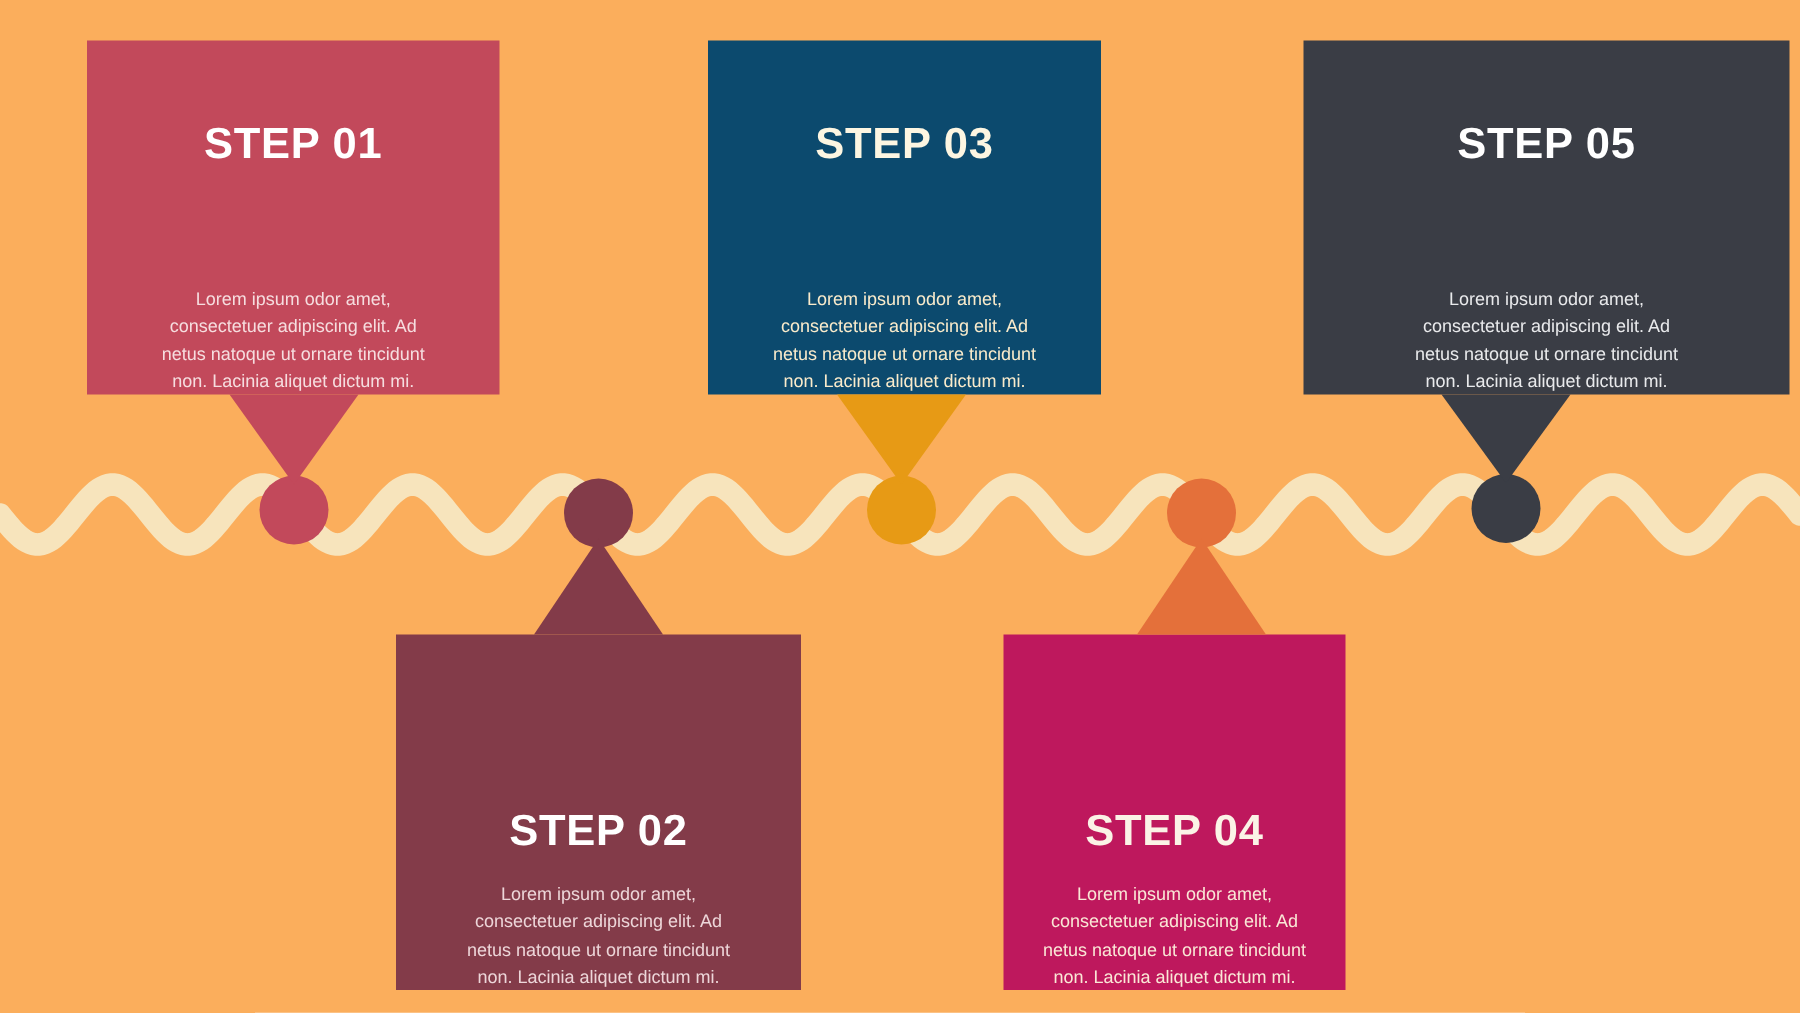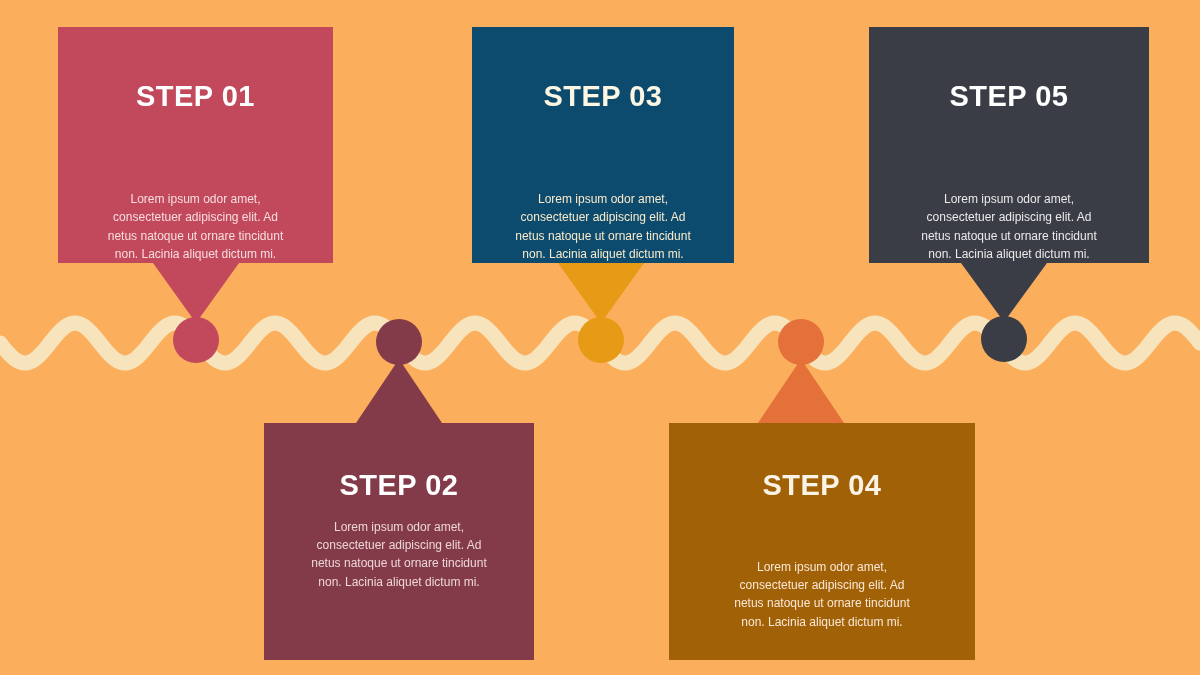--- a/index.html
+++ b/index.html
@@ -52,21 +52,21 @@
     box-sizing: border-box;
     display: flex;
     flex-direction: column;
     align-items: center;
     text-align: center;
   }
   .step-card.top {
     justify-content: space-between;
   }
   .step-card.bottom {
-    justify-content: flex-start;
+    justify-content: flex-end;
   }
 
   .step-title {
     font-family: "Liberation Sans", sans-serif;
     font-weight: bold;
     font-size: 29px;
     letter-spacing: 0.5px;
     line-height: 1;
     margin: 0;
     white-space: nowrap;
@@ -123,25 +123,25 @@
       <div class="step-card bottom" style="left: 264px; top: 423px; width: 270px; height: 237px; background: rgb(131, 59, 73); padding-top: 48px;">
         <div class="step-title" style="color: rgb(255, 255, 255);">STEP 02</div>
         <div class="step-desc" style="color: rgb(237, 214, 217); margin-top: 18px;">Lorem ipsum odor amet, consectetuer adipiscing elit. Ad netus natoque ut ornare tincidunt non. Lacinia aliquet dictum mi.</div>
       </div>
       <div class="pointer up" style="left: 356px; top: 359px; border-bottom: 64px solid rgb(131, 59, 73);"></div>
       <div class="step-card top" style="left: 472px; top: 27px; width: 262px; height: 236px; background: #0c4a6e; padding-top: 55px;">
         <div class="step-title" style="color: rgb(253, 246, 226);">STEP 03</div>
         <div class="step-desc" style="color: rgb(250, 235, 203); margin-top: 18px;">Lorem ipsum odor amet, consectetuer adipiscing elit. Ad netus natoque ut ornare tincidunt non. Lacinia aliquet dictum mi.</div>
       </div>
       <div class="pointer down" style="left: 558px; top: 263px; border-top: 60px solid rgb(231, 154, 21);"></div>
-      <div class="step-card bottom" style="left: 669px; top: 423px; width: 306px; height: 237px; background: #a16207; padding-top: 48px; gap: 40px;">
+      <div class="step-card bottom" style="left: 669px; top: 423px; width: 228px; height: 237px; background: #be185d; padding-top: 48px;">
         <div class="step-title" style="color: rgb(251, 243, 230);">STEP 04</div>
         <div class="step-desc" style="color: rgb(250, 231, 214); margin-top: 18px;">Lorem ipsum odor amet, consectetuer adipiscing elit. Ad netus natoque ut ornare tincidunt non. Lacinia aliquet dictum mi.</div>
       </div>
       <div class="pointer up" style="left: 758px; top: 359px; border-bottom: 64px solid rgb(228, 112, 58);"></div>
-      <div class="step-card top" style="left: 869px; top: 27px; width: 280px; height: 236px; background: rgb(58, 61, 69); padding-top: 55px;">
+      <div class="step-card top" style="left: 869px; top: 27px; width: 324px; height: 236px; background: rgb(58, 61, 69); padding-top: 55px;">
         <div class="step-title" style="color: rgb(255, 255, 255);">STEP 05</div>
         <div class="step-desc" style="color: rgb(233, 234, 236); margin-top: 18px;">Lorem ipsum odor amet, consectetuer adipiscing elit. Ad netus natoque ut ornare tincidunt non. Lacinia aliquet dictum mi.</div>
       </div>
       <div class="pointer down" style="left: 961px; top: 263px; border-top: 59px solid rgb(58, 61, 69);"></div>
     </div>
 
 </div>
 
 </body></html>

